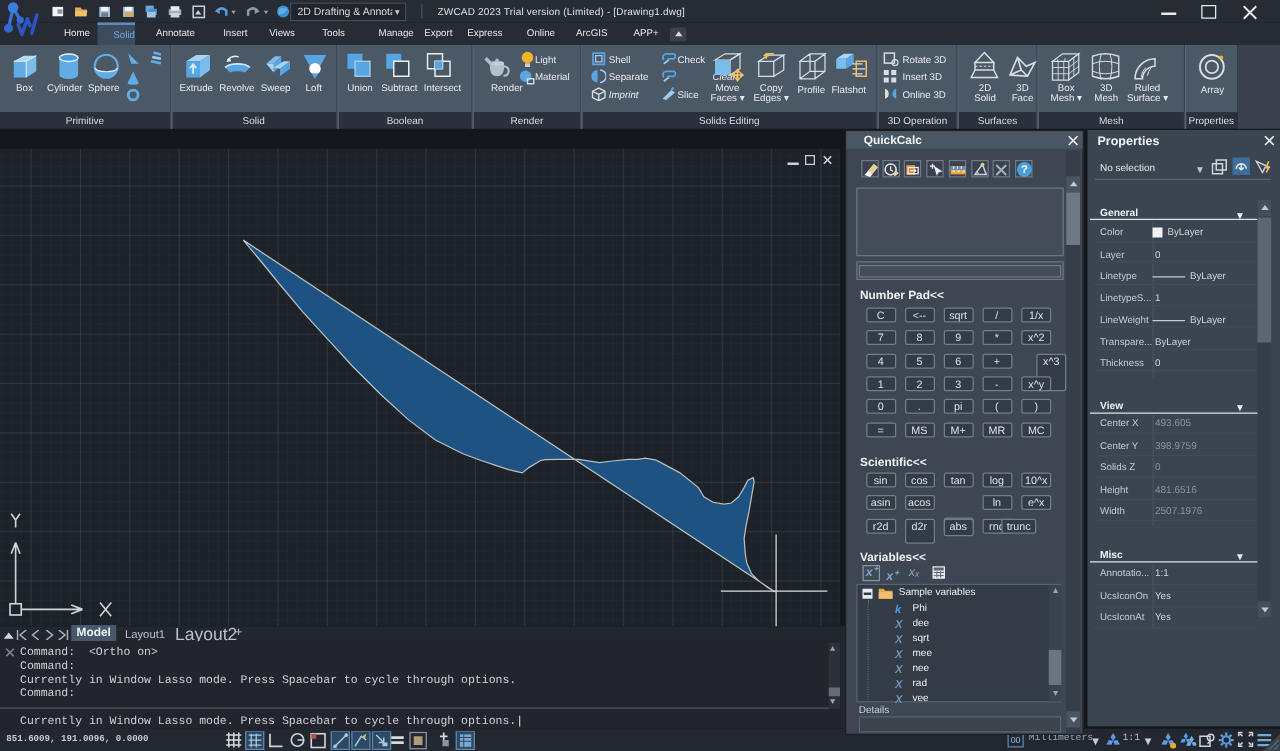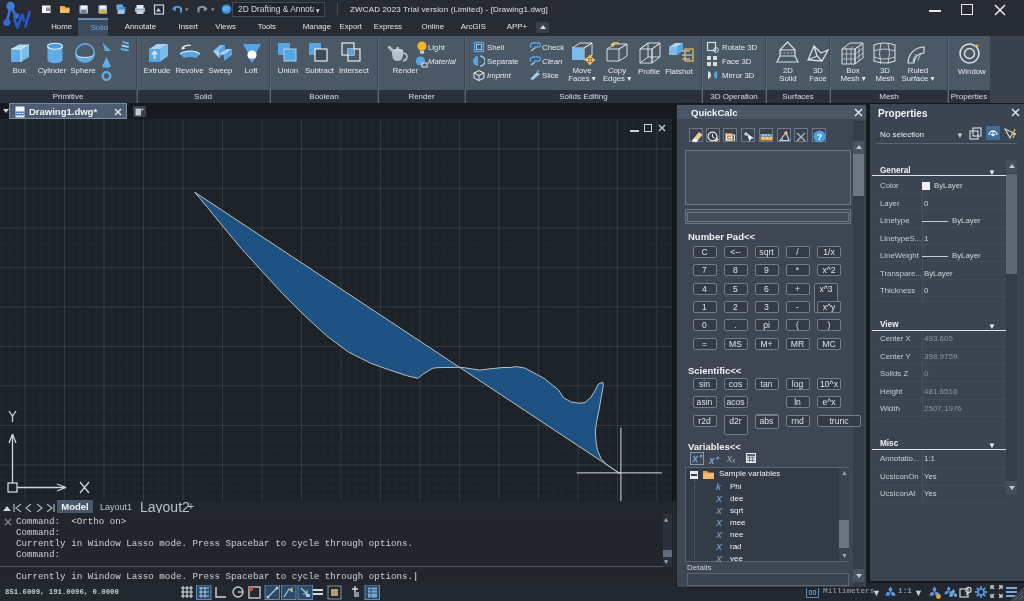--- a/index.html
+++ b/index.html
@@ -228,21 +228,21 @@
   <div class="rlabel" style="left:390px;top:66.5px;width:31px;">Render</div>
   <svg class="ricon" style="left:416px;top:41px" width="12" height="13" viewBox="0 0 12 13">
     <circle cx="6" cy="5" r="4.6" fill="#f0b428"></circle>
         <rect x="4" y="9.6" width="4" height="3" fill="#c8cdd2"></rect>
   </svg>
   <div class="srow" style="left:428px;top:42px;">Light</div>
   <svg class="ricon" style="left:415px;top:55px" width="13" height="13" viewBox="0 0 13 13">
     <circle cx="5.5" cy="6" r="4.6" fill="#58a5e4"></circle>
         <path d="M7,8 h5 v4 h-5 z" fill="none" stroke="#d8dde2" stroke-width="1.1"></path>
   </svg>
-  <div class="srow" style="left:428px;top:56px;font-style:italic;">Material</div>
+  <div class="srow" style="left:428px;top:56px;">Material</div>
 
   <svg class="ricon" style="left:436px;top:0px" width="0" height="0"></svg>
   <svg class="ricon" style="left:473px;top:41px" width="12" height="12" viewBox="0 0 12 12">
         <rect x="1.5" y="1.5" width="9" height="9" fill="none" stroke="#58a5e4" stroke-width="1.4"></rect>
         <rect x="3.5" y="3.5" width="5" height="5" fill="none" stroke="#9ecbf0" stroke-width="1"></rect>
       </svg>
   <div class="srow" style="left:487px;top:42px;">Shell</div>
   <svg class="ricon" style="left:473px;top:55px" width="12" height="12" viewBox="0 0 12 12">
         <path d="M5,1 a5,5 0 0 0 0,10 z" fill="#58a5e4"></path>
         <path d="M7,1 a5,5 0 0 1 0,10" fill="none" stroke="#9ecbf0" stroke-width="1.3"></path>
@@ -255,21 +255,21 @@
   <div class="srow" style="left:487px;top:70px;font-style:italic;">Imprint</div>
   <svg class="ricon" style="left:529px;top:41px" width="12" height="12" viewBox="0 0 12 12">
         <path d="M2,7 q-2,-4 2,-5 l6,0 q3,2 0,4 l-5,0" fill="none" stroke="#58a5e4" stroke-width="1.4"></path>
         <path d="M2,10 l4,-3" stroke="#9ecbf0" stroke-width="1.4"></path>
       </svg>
   <div class="srow" style="left:542px;top:42px;">Check</div>
   <svg class="ricon" style="left:529px;top:55px" width="12" height="12" viewBox="0 0 12 12">
         <path d="M2,7 q-2,-4 2,-5 l6,0 q3,2 0,4 l-5,0" fill="none" stroke="#58a5e4" stroke-width="1.4"></path>
         <path d="M2,10 l4,-3" stroke="#9ecbf0" stroke-width="1.4"></path>
       </svg>
-  <div class="srow" style="left:542px;top:56px;font-style:italic;">Clean</div>
+  <div class="srow" style="left:570px;top:56px;font-style:italic;">Clean</div>
   <svg class="ricon" style="left:529px;top:69px" width="12" height="12" viewBox="0 0 12 12">
         <path d="M1,10 L8,3 l3,2 -7,6 z" fill="#9ecbf0"></path>
         <path d="M8,3 l2,-2" stroke="#58a5e4" stroke-width="1.6"></path>
       </svg>
   <div class="srow" style="left:542px;top:70px;">Slice</div>
 
   <svg class="ricon" style="left:570px;top:41px" width="28" height="25" viewBox="0 0 28 25">
     <path d="M2,7 L14,7 L22,2 L10,2 Z" fill="none" stroke="#d8dde2" stroke-width="1"></path>
         <path d="M14,7 L22,2 L22,14 L14,19 Z" fill="none" stroke="#d8dde2" stroke-width="1"></path>
         <rect x="2" y="7" width="12" height="12" fill="#7cbcec"></rect>
@@ -301,26 +301,26 @@
         <rect x="1.5" y="1.5" width="8" height="8" fill="none" stroke="#d8dde2" stroke-width="1.2"></rect>
         <circle cx="10" cy="9" r="2.4" fill="none" stroke="#d8dde2" stroke-width="1"></circle>
       </svg>
   <div class="srow" style="left:722px;top:42px;">Rotate 3D</div>
   <svg class="ricon" style="left:706px;top:55px" width="13" height="12" viewBox="0 0 13 12">
         <rect x="1" y="1" width="4" height="4" fill="#d8dde2"></rect>
         <rect x="7" y="1" width="4" height="4" fill="#d8dde2"></rect>
         <rect x="1" y="7" width="4" height="4" fill="#d8dde2"></rect>
         <rect x="7" y="7" width="4" height="4" fill="#d8dde2"></rect>
       </svg>
-  <div class="srow" style="left:722px;top:56px;">Face 3D</div>
+  <div class="srow" style="left:722px;top:56px;">Insert 3D</div>
   <svg class="ricon" style="left:706px;top:69px" width="13" height="12" viewBox="0 0 13 12">
         <path d="M2,2 q3,1 3,4 q0,3 -3,4 z" fill="#d8dde2"></path>
         <path d="M11,2 q-3,1 -3,4 q0,3 3,4 z" fill="#58a5e4"></path>
       </svg>
-  <div class="srow" style="left:722px;top:70px;">Mirror 3D</div>
+  <div class="srow" style="left:722px;top:70px;">Online 3D</div>
 
   <svg class="ricon" style="left:775px;top:40px" width="25" height="26" viewBox="0 0 25 26">
     <path d="M12.5,2 L20,10 L5,10 Z M5,10 h15 v6 h-15 z M5,16 l-3,6 h21 l-3,-6" fill="none" stroke="#d8dde2" stroke-width="1.2"></path>
     <path d="M5,13 h15" stroke="#d8dde2" stroke-width="0.8" stroke-dasharray="2,1.5"></path>
   </svg>
   <div class="rlabel" style="left:776px;top:66.5px;width:24px;">2D<br>Solid</div>
   <svg class="ricon" style="left:806px;top:42px" width="24" height="22" viewBox="0 0 24 22">
     <path d="M2,18 L8,4 L15,11 L22,8 L16,19 Z M8,4 L11,14 L2,18 M11,14 L16,19" fill="none" stroke="#d8dde2" stroke-width="1.3"></path>
   </svg>
   <div class="rlabel" style="left:806px;top:66.5px;width:24px;">3D<br>Face</div>
@@ -339,43 +339,23 @@
     <path d="M3,22 a16,16 0 0 1 16,-16 l0,6 a10,10 0 0 0 -10,10 z" fill="none" stroke="#d8dde2" stroke-width="1.2"></path>
     <path d="M8,21 a12,12 0 0 1 3.5,-8 M13,19.5 a14,14 0 0 1 3,-6.5" stroke="#d8dde2" stroke-width="0.8" fill="none"></path>
   </svg>
   <div class="rlabel" style="left:899px;top:66.5px;width:38px;">Ruled<br>Surface ▾</div>
 
   <svg class="ricon" style="left:957px;top:41px" width="25" height="25" viewBox="0 0 25 25">
     <circle cx="12.5" cy="12.5" r="9.5" fill="none" stroke="#d8dde2" stroke-width="1.6"></circle>
     <circle cx="12.5" cy="12.5" r="5" fill="none" stroke="#d8dde2" stroke-width="1.4"></circle>
     <circle cx="20" cy="5" r="1.6" fill="#f0b428"></circle>
   </svg>
-  <div class="rlabel" style="left:958px;top:68px;width:24px;">Window</div>
+  <div class="rlabel" style="left:958px;top:68px;width:24px;">Array</div>
   </div>
 
-  <div class="abs" id="doctabbar">
-    <div style="position:absolute;left:3px;top:6px;width:0;height:0;border-left:3.5px solid transparent;border-right:3.5px solid transparent;border-top:4.5px solid #cfd4da;"></div>
-    <div style="position:absolute;left:9px;top:0px;width:118px;height:16px;background:#4d5d71;border:1px solid #788da5;color:#f2f4f6;font-size:10.5px;line-height:15px;">
-      <svg style="position:absolute;left:4px;top:2px" width="12" height="12" viewBox="0 0 12 12">
-          <rect x="1.5" y="0.5" width="9" height="11" fill="#f0f4f8"></rect>
-          <rect x="1.5" y="5.5" width="9" height="4" fill="#4884c4"></rect>
-          <path d="M3,7.5 h1.5 M5.5,7.5 h1.5 M8,7.5 h1.5" stroke="#fff" stroke-width="1"></path>
-        </svg>
-      <span style="margin-left:19px;font-size:9.5px;font-weight:bold;">Drawing1.dwg*</span>
-      <svg style="position:absolute;right:4px;top:4px" width="8" height="8" viewBox="0 0 8 8">
-          <path d="M1,1 L7,7 M7,1 L1,7" stroke="#e8ecf0" stroke-width="1.4"></path>
-        </svg>
-    </div>
-    <div style="position:absolute;left:133px;top:3px;width:13px;height:11px;background:#39414c;">
-        <svg style="position:absolute;left:2px;top:1px" width="9" height="9" viewBox="0 0 9 9">
-          <rect x="0.5" y="1.5" width="5.5" height="7" fill="#c3cad2"></rect>
-          <path d="M6.5,2.5 h2 M7.5,1.5 v2" stroke="#c3cad2" stroke-width="1"></path>
-        </svg>
-      </div>
-  </div>
 
   <div class="abs" id="draw">
     <div style="position:absolute;left:-15.4px;top:-10.2px;width:710px;height:420px;
       background-image:
         linear-gradient(to right, rgba(200,215,230,0.10) 1px, transparent 1px),
         linear-gradient(to bottom, rgba(200,215,230,0.10) 1px, transparent 1px),
         linear-gradient(to right, rgba(200,215,230,0.025) 1px, transparent 1px),
         linear-gradient(to bottom, rgba(200,215,230,0.025) 1px, transparent 1px);
       background-size: 39.5px 39.5px, 39.5px 39.5px, 7.9px 7.9px, 7.9px 7.9px;"></div>
     <svg style="position:absolute;left:0;top:-119px;" width="672" height="500" viewBox="0 0 672 500">
@@ -597,21 +577,21 @@
 <div class="qbtn" style="left:140px;top:141px;width:24px;height:12px;line-height:11px;">1/x</div>
 <div class="qbtn" style="left:15.5px;top:159.3px;width:24px;height:12px;line-height:11px;">7</div>
 <div class="qbtn" style="left:46.5px;top:159.3px;width:24px;height:12px;line-height:11px;">8</div>
 <div class="qbtn" style="left:77.5px;top:159.3px;width:24px;height:12px;line-height:11px;">9</div>
 <div class="qbtn" style="left:108.5px;top:159.3px;width:24px;height:12px;line-height:11px;">*</div>
 <div class="qbtn" style="left:140px;top:159.3px;width:24px;height:12px;line-height:11px;">x^2</div>
 <div class="qbtn" style="left:15.5px;top:177.6px;width:24px;height:12px;line-height:11px;">4</div>
 <div class="qbtn" style="left:46.5px;top:177.6px;width:24px;height:12px;line-height:11px;">5</div>
 <div class="qbtn" style="left:77.5px;top:177.6px;width:24px;height:12px;line-height:11px;">6</div>
 <div class="qbtn" style="left:108.5px;top:177.6px;width:24px;height:12px;line-height:11px;">+</div>
-<div class="qbtn" style="left:137px;top:177.6px;width:24px;height:30px;line-height:11px;text-align:center;">x^3</div>
+<div class="qbtn" style="left:152px;top:177.6px;width:24px;height:30px;line-height:11px;text-align:center;">x^3</div>
 <div class="qbtn" style="left:15.5px;top:195.9px;width:24px;height:12px;line-height:11px;">1</div>
 <div class="qbtn" style="left:46.5px;top:195.9px;width:24px;height:12px;line-height:11px;">2</div>
 <div class="qbtn" style="left:77.5px;top:195.9px;width:24px;height:12px;line-height:11px;">3</div>
 <div class="qbtn" style="left:108.5px;top:195.9px;width:24px;height:12px;line-height:11px;">-</div>
 <div class="qbtn" style="left:140px;top:195.9px;width:24px;height:12px;line-height:11px;">x^y</div>
 <div class="qbtn" style="left:15.5px;top:214.2px;width:24px;height:12px;line-height:11px;">0</div>
 <div class="qbtn" style="left:46.5px;top:214.2px;width:24px;height:12px;line-height:11px;">.</div>
 <div class="qbtn" style="left:77.5px;top:214.2px;width:24px;height:12px;line-height:11px;">pi</div>
 <div class="qbtn" style="left:108.5px;top:214.2px;width:24px;height:12px;line-height:11px;">(</div>
 <div class="qbtn" style="left:140px;top:214.2px;width:24px;height:12px;line-height:11px;">)</div>
@@ -630,21 +610,21 @@
 <div class="qbtn" style="left:140px;top:273px;width:24px;height:12px;line-height:11px;">10^x</div>
 <div class="qbtn" style="left:15.5px;top:291.3px;width:24px;height:12px;line-height:11px;">asin</div>
 <div class="qbtn" style="left:46.5px;top:291.3px;width:24px;height:12px;line-height:11px;">acos</div>
 <div class="qbtn" style="left:77.5px;top:309px;width:24px;height:12px;line-height:11px;">atan</div>
 <div class="qbtn" style="left:108.5px;top:291.3px;width:24px;height:12px;line-height:11px;">ln</div>
 <div class="qbtn" style="left:140px;top:291.3px;width:24px;height:12px;line-height:11px;">e^x</div>
 <div class="qbtn" style="left:15.5px;top:309.6px;width:24px;height:12px;line-height:11px;">r2d</div>
 <div class="qbtn" style="left:46.5px;top:309.6px;width:24px;height:20px;line-height:11px;">d2r</div>
 <div class="qbtn" style="left:77.5px;top:309.6px;width:24px;height:14px;line-height:11px;text-align:center;">abs</div>
 <div class="qbtn" style="left:108.5px;top:309.6px;width:24px;height:12px;line-height:11px;">rnd</div>
-<div class="qbtn" style="left:140px;top:309.6px;width:44px;height:12px;line-height:11px;">trunc</div>
+<div class="qbtn" style="left:124px;top:309.6px;width:28px;height:12px;line-height:11px;">trunc</div>
 </div>
     <div class="qhdr" style="left:11px;top:335.5px;">Variables&lt;&lt;</div>
 
     <div style="position:absolute;left:13px;top:347px;width:14px;height:13px;border:1px solid #8a95a2;background:#3f4a57;color:#79a3d1;font-size:10px;font-style:italic;text-align:center;line-height:12px;font-weight:bold;">x⁺</div>
     <div style="position:absolute;left:32px;top:348px;color:#79a3d1;font-size:10px;font-style:italic;font-weight:bold;">x⁺</div>
     <div style="position:absolute;left:50px;top:348px;color:#9aa4b0;font-size:10px;font-style:italic;">xₓ</div>
     <svg style="position:absolute;left:68px;top:347px" width="12" height="12" viewBox="0 0 12 12">
         <rect x="1" y="1" width="10" height="10" fill="#e8ecf0"></rect>
         <rect x="2" y="2" width="8" height="2.4" fill="#5a6470"></rect>
         <path d="M2,6 h8 M2,8.5 h8 M4.5,5 v5 M7.5,5 v5" stroke="#5a6470" stroke-width="0.8"></path>

